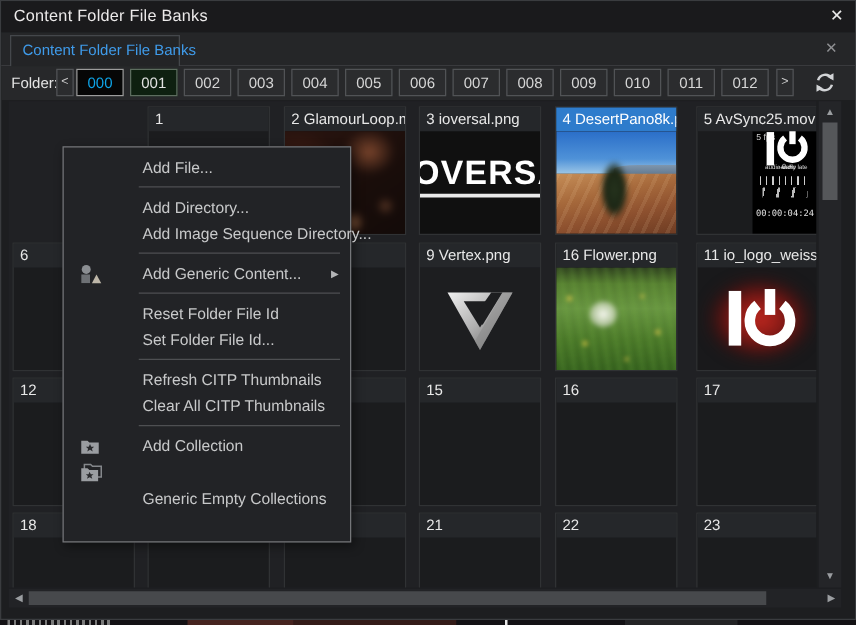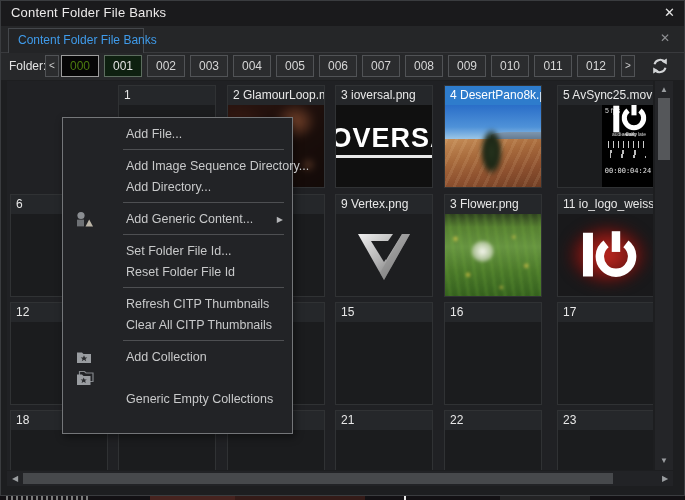--- a/index.html
+++ b/index.html
@@ -22,21 +22,21 @@
   .tabbar .tclose{position:absolute;right:14px;top:5px;font-size:12px;color:#8f9093;}
 
   
   .toolbar{position:absolute;left:1px;top:53px;right:1px;height:27px;background:#27282a;}
   .toolbar .flabel{position:absolute;left:8px;top:6px;font-size:12px;color:#e4e4e4;}
   .navbtn{position:absolute;top:2px;width:14px;height:22px;background:#2b2c2e;border:1px solid #515356;
           color:#cfcfcf;font-size:10px;text-align:center;line-height:20px;box-sizing:border-box;}
   .nav-prev{left:44px;} .nav-next{left:620px;}
   .fbtn{position:absolute;top:2px;width:38px;height:22px;box-sizing:border-box;background:#2b2c2e;
         border:1px solid #515356;color:#d6d6d6;font-size:12px;text-align:center;line-height:20px;}
-  .fbtn.selected{background:#060606;border-color:#9c9c9c;color:#4d7c0f;}
+  .fbtn.selected{background:#060606;border-color:#9c9c9c;color:#0ea5e9;}
   .fbtn.green{background:#0e2010;border-color:#5d6d5f;color:#e2e2e2;}
   .refresh{position:absolute;right:14px;top:3px;width:20px;height:20px;}
 
   
   .gridclip{position:absolute;left:7px;top:81px;width:646px;height:389px;overflow:hidden;background:#202124;}
   .cell{position:absolute;width:98px;height:103px;background:#1b1c1e;border:1px solid #303234;box-sizing:border-box;}
   .cell-head{position:absolute;left:0;top:0;right:0;height:19px;background:#25272a;overflow:hidden;}
   .cell-head .ct{position:absolute;left:5px;top:2px;font-size:12px;color:#e8e8e8;white-space:nowrap;}
   .cell.sel .cell-head{background:#2e7ccc;} .cell.sel .cell-head .ct{color:#ffffff;}
   .cell-body{position:absolute;left:0;top:19px;right:0;bottom:0;overflow:hidden;}
@@ -101,21 +101,21 @@
   .vscroll{position:absolute;left:655px;top:81px;width:18px;height:389px;background:#242528;}
   .vscroll .arr{position:absolute;left:0;width:18px;height:14px;color:#9a9da0;font-size:8px;line-height:14px;text-align:center;}
   .vscroll .up{top:2px;} .vscroll .down{bottom:2px;}
   .vscroll .thumbv{position:absolute;left:3px;top:17px;width:12px;height:62px;background:#55575a;}
   .hscroll{position:absolute;left:7px;top:471px;width:666px;height:15px;background:#222326;}
   .hscroll .arr{position:absolute;top:0;width:14px;height:15px;color:#9a9da0;font-size:8px;line-height:15px;text-align:center;}
   .hscroll .left{left:1px;} .hscroll .right{right:1px;}
   .hscroll .thumbh{position:absolute;left:16px;top:2px;width:590px;height:11px;background:#47494c;}
 
   
-  .menu{position:absolute;left:62px;top:117px;width:231px;height:317px;background:#222326;
+  .menu{position:absolute;left:50px;top:117px;width:231px;height:317px;background:#222326;
         border:1px solid #747679;z-index:50;box-shadow:2px 3px 8px rgba(0,0,0,.45);padding-top:5px;box-sizing:border-box;}
   .mi{height:21px;position:relative;}
   .mi .lbl{position:absolute;left:63px;top:50%;transform:translateY(-50%);font-size:12.5px;color:#c8c9ca;white-space:nowrap;}
   .mi .ico{position:absolute;left:12px;top:50%;transform:translateY(-50%);width:20px;height:18px;}
   .mi .sub{position:absolute;right:9px;top:50%;transform:translateY(-50%);font-size:8px;color:#b4b5b7;}
   .msep{height:11px;position:relative;}
   .msep::after{content:"";position:absolute;left:60px;right:8px;top:5px;border-top:1px solid #4e4f52;}
 
   
   .below{position:absolute;left:0;top:496px;width:685px;height:4px;background:#131114;}
@@ -263,21 +263,21 @@
             <polygon points="29,34 16,13 42,13" fill="#1d1e20"></polygon>
             <polygon points="38,6 47,6 31,32 26,23" fill="#1d1e20"></polygon>
             <polygon points="29,52 55,6 47,6 25,45" fill="#8a8a8a" opacity="0.55"></polygon>
           </svg>
         </div>
       </div>
     </div>
 
     <div class="cell c4 r1">
       <div class="cell-head">
-          <span class="ct">3 Flower.png</span>
+          <span class="ct">16 Flower.png</span>
         </div>
       <div class="cell-body">
         <div class="thumb t-flower">
             <div class="base"></div>
             <div class="blur"></div>
           </div>
       </div>
     </div>
 
     <div class="cell c5 r1">
@@ -382,44 +382,44 @@
     <div class="thumbh"></div>
     <div class="arr right">▶</div>
   </div>
 
   <div class="menu">
     <div class="mi">
       <span class="lbl">Add File...</span>
     </div>
     <div class="msep"></div>
     <div class="mi">
+      <span class="lbl">Add Directory...</span>
+    </div>
+    <div class="mi">
       <span class="lbl">Add Image Sequence Directory...</span>
-    </div>
-    <div class="mi">
-      <span class="lbl">Add Directory...</span>
     </div>
     <div class="msep"></div>
     <div class="mi">
       <span class="ico">
         <svg width="20" height="18" viewBox="0 0 20 18">
           <circle cx="6" cy="5.5" r="3.6" fill="#8b8e92"></circle>
           <rect x="2" y="9.5" width="7" height="7" fill="#6e7control175"></rect>
           <rect x="2" y="9.5" width="7" height="7" fill="#6e7175"></rect>
           <polygon points="10.5,16.5 18,16.5 14.2,9.5" fill="#bdb6a8"></polygon>
         </svg>
       </span>
       <span class="lbl">Add Generic Content...</span>
       <span class="sub">▶</span>
     </div>
     <div class="msep"></div>
     <div class="mi">
+      <span class="lbl">Reset Folder File Id</span>
+    </div>
+    <div class="mi">
       <span class="lbl">Set Folder File Id...</span>
-    </div>
-    <div class="mi">
-      <span class="lbl">Reset Folder File Id</span>
     </div>
     <div class="msep"></div>
     <div class="mi">
       <span class="lbl">Refresh CITP Thumbnails</span>
     </div>
     <div class="mi">
       <span class="lbl">Clear All CITP Thumbnails</span>
     </div>
     <div class="msep"></div>
     <div class="mi">

